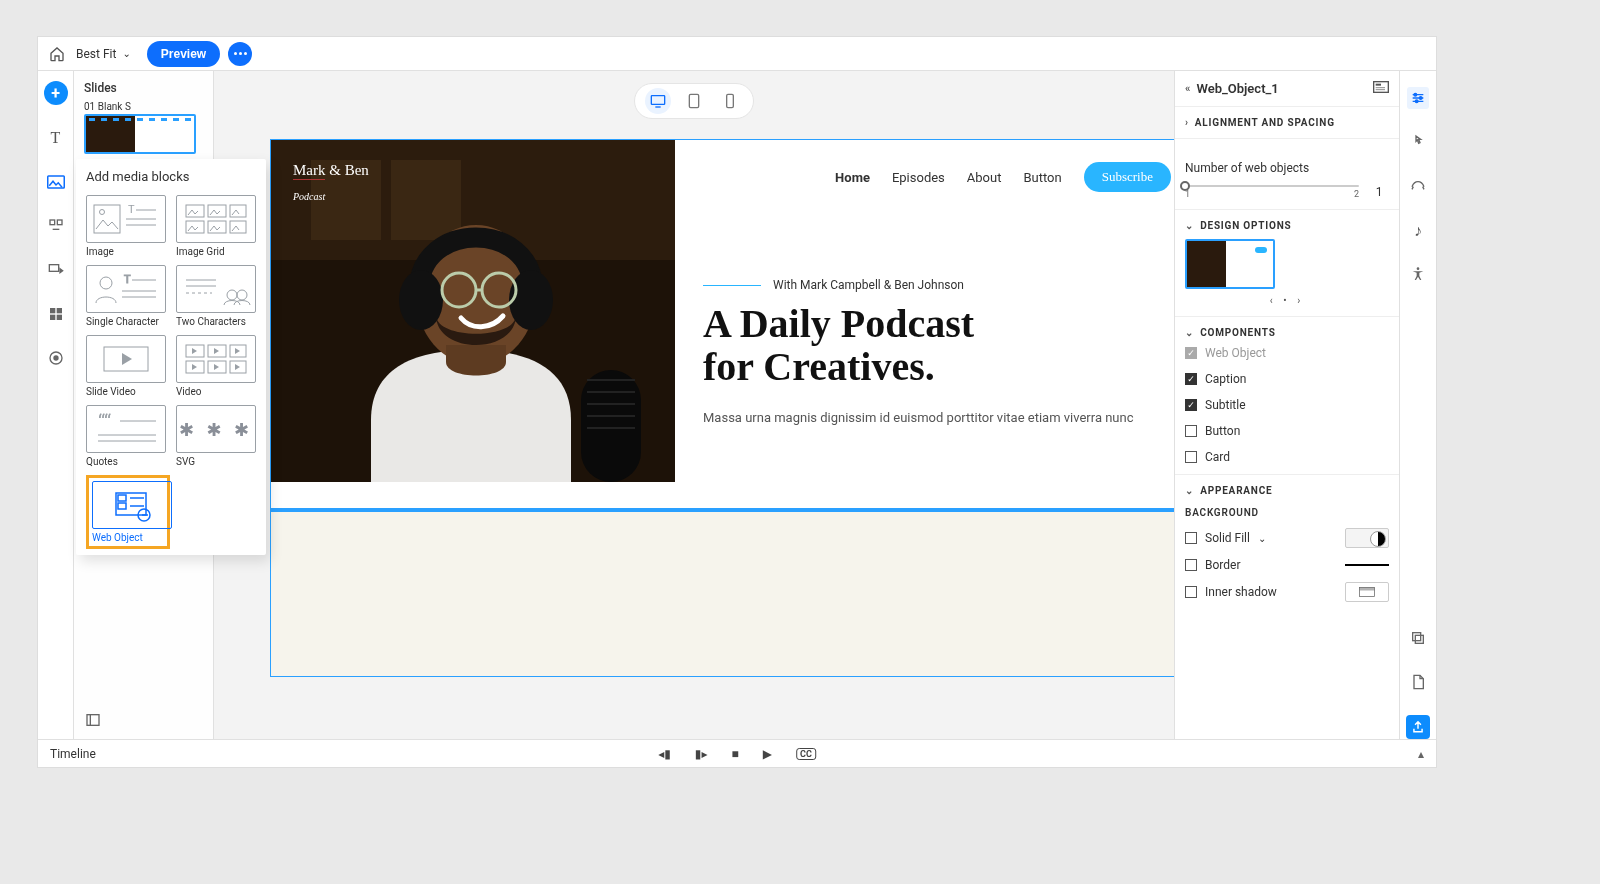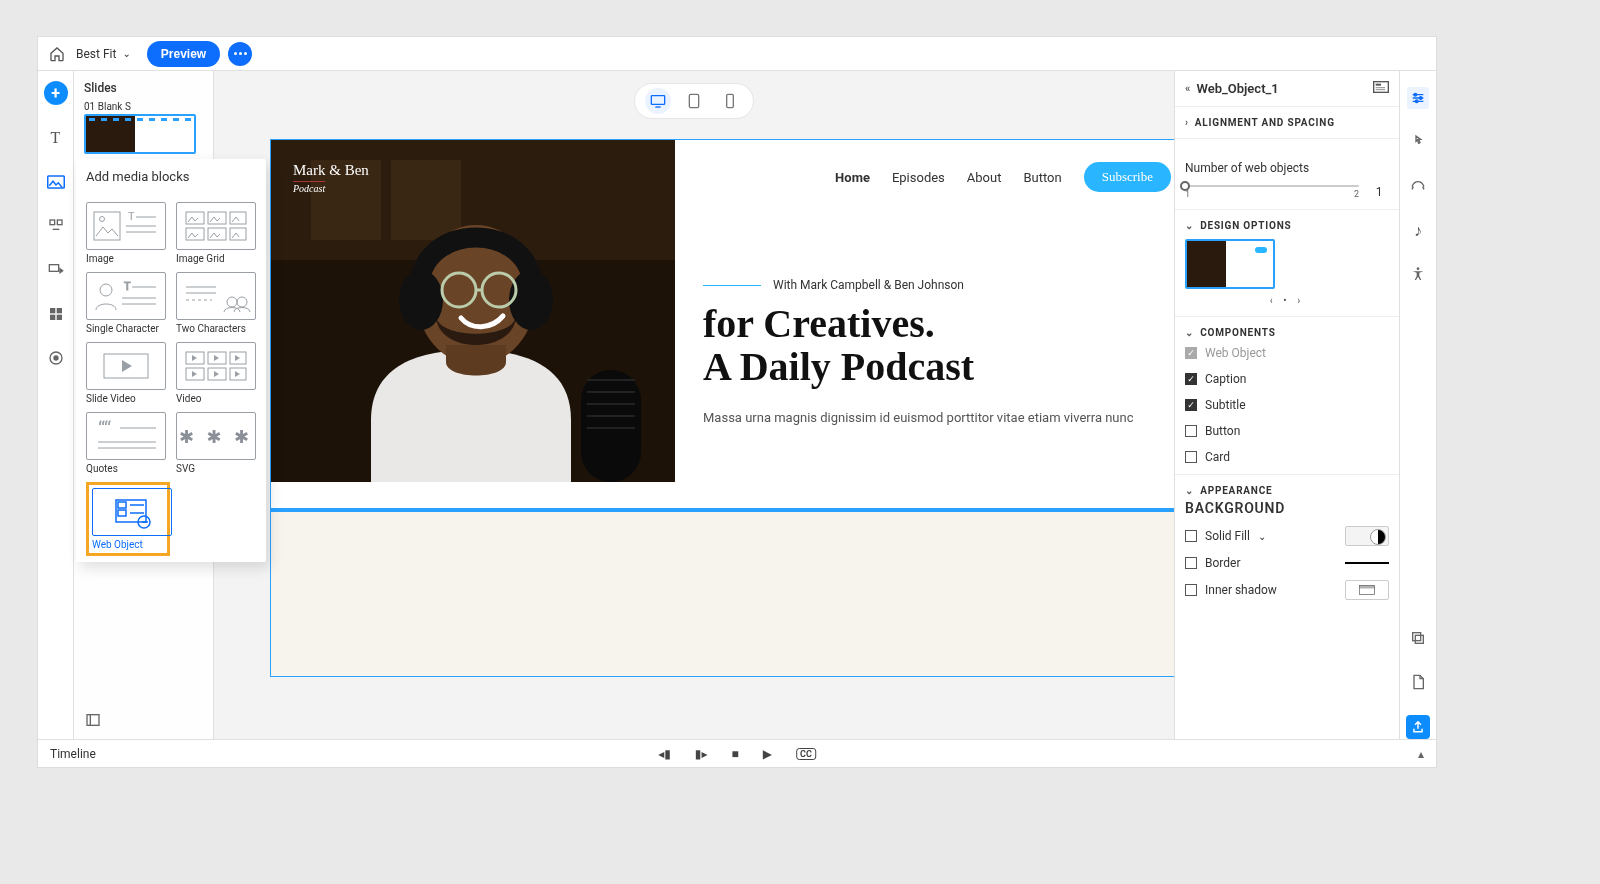--- a/index.html
+++ b/index.html
@@ -24,42 +24,42 @@
 .tool.active { color: #0d6efd; }
 
 .slidespanel { width: 140px; background: #fefefe; border-right: 1px solid #e0e0e0; display: flex; flex-direction: column; }
 .slidespanel .head { font-size: 12px; color: #333; padding: 10px 10px 4px; font-weight: 500; }
 .slidespanel .slide-label { font-size: 10px; color: #333; padding: 2px 10px 0; }
 .slidespanel .thumb { margin: 2px 10px; width: 112px; height: 40px; border: 2px solid #2aa0ff; border-radius: 2px; background: linear-gradient(90deg, #2a1a0d 0 45%, #fff 45% 100%); position: relative; }
 .slidespanel .thumb::after { content: ""; position: absolute; left: 3px; right: 3px; top: 2px; height: 3px; background: repeating-linear-gradient(90deg, #2aa0ff 0 6px, transparent 6px 12px); }
 .slidespanel .toc-btn { width: 22px; height: 22px; margin: auto 0 8px 8px; display: inline-flex; align-items: center; justify-content: center; color: #555; cursor: pointer; }
 
 .mediapopup { position: absolute; left: 76px; top: 159px; width: 190px; background: #fff; z-index: 20; padding: 10px 10px 6px; box-shadow: 4px 6px 14px rgba(0,0,0,.12); border-radius: 2px; }
-.mediapopup .poptitle { font-size: 13px; color: #333; margin-bottom: 18px; }
+.mediapopup .poptitle { font-size: 13px; color: #333; margin-bottom: 11px; }
 .mediapopup .grid { display: grid; grid-template-columns: repeat(2, 84px); gap: 8px 6px; }
 .mediapopup .item { display: flex; flex-direction: column; align-items: flex-start; cursor: pointer; }
 .mediapopup .icon { width: 80px; height: 48px; border: 1px solid #9aa0a6; border-radius: 2px; display: flex; align-items: center; justify-content: center; color: #8a8f98; font-size: 12px; }
 .mediapopup .label { font-size: 10px; color: #333; margin-top: 3px; }
 .mediapopup .item.selected { border: 3px solid #f5a623; padding: 3px; }
 .mediapopup .item.selected .icon { border-color: #0d6efd; color: #0d6efd; }
 .mediapopup .item.selected .label { color: #0d6efd; }
 .mediapopup .svg-icon { letter-spacing: 4px; }
 
 .canvaswrap { flex: 1; background: #f3f3f3; position: relative; border-right: 1px solid #e0e0e0; display: flex; flex-direction: column; overflow: hidden; }
 .device-tabs { position: absolute; top: 12px; left: 50%; transform: translateX(-50%); display: flex; gap: 10px; align-items: center; background: #fff; border: 1px solid #e5e5e5; border-radius: 20px; padding: 4px 10px; z-index: 5; }
 .device-tabs .dev { width: 26px; height: 26px; border-radius: 50%; display: inline-flex; align-items: center; justify-content: center; color: #777; cursor: pointer; }
 .device-tabs .dev.active { background: #eaf3ff; color: #0d6efd; }
 .canvas { position: absolute; top: 68px; left: 56px; width: 930px; height: 538px; background: #f6f4ec; border: 1px solid #2aa0ff; }
 .slide { width: 100%; }
 .webobj { width: 100%; background: #fff; border-bottom: 4px solid #2aa0ff; }
 .hero { display: flex; }
 .hero-img { width: 404px; height: 342px; background: #2a1a0d; display: flex; align-items: center; justify-content: center; position: relative; }
 .hero-img svg { position: absolute; inset: 0; }
 .brand { position: absolute; top: 22px; left: 22px; color: #fff; font-size: 15px; font-family: Georgia, serif; z-index: 2; }
-.brand .sub { font-size: 10px; font-style: italic; border-top: 1px solid #a33; display: inline-block; padding-top: 1px; }
+.brand .sub { font-size: 10px; font-style: italic; border-top: 1px solid #a33; display: inline-block; padding-top: 11px; }
 .hero-right { flex: 1; padding: 22px 28px 24px; }
 .nav { display: flex; gap: 22px; align-items: center; justify-content: flex-end; font-size: 13px; color: #333; }
 .nav a { color: #333; cursor: pointer; }
 .nav a.bold { font-weight: 700; }
 .subscribe { background: #29b5ff; color: #fff; border-radius: 18px; padding: 7px 18px; font-size: 13px; cursor: pointer; font-family: Liberation Serif, serif; }
 .hero-body { margin-top: 86px; }
 .overline { font-size: 12px; color: #333; display: flex; align-items: center; gap: 12px; }
 .overline::before { content: ""; width: 58px; height: 1px; background: #29b5ff; display: inline-block; }
 .headline { font-family: Georgia, 'Times New Roman', serif; font-weight: 700; font-size: 40px; line-height: 1.08; margin-top: 10px; color: #111; }
 .lead { font-size: 13px; color: #555; margin-top: 22px; }
@@ -246,22 +246,22 @@
                 <div class="nav">
                   <a class="bold">Home</a>
                   <a>Episodes</a>
                   <a>About</a>
                   <a>Button</a>
                   <div class="subscribe">Subscribe</div>
                 </div>
                 <div class="hero-body">
                   <div class="overline">With Mark Campbell &amp; Ben Johnson</div>
                   <div class="headline">
+                    <div>A Daily Podcast</div>
                     <div>for Creatives.</div>
-                    <div>A Daily Podcast</div>
                   </div>
                   <div class="lead">Massa urna magnis dignissim id euismod porttitor vitae etiam viverra nunc</div>
                 </div>
               </div>
             </div>
             <div class="caption">
             </div>
           </div>
         </div>
       </div>
@@ -339,21 +339,21 @@
               <span>Card</span>
             </div>
         </div>
       </div>
 
       <div class="sect" style="border-bottom:none;">
         <div class="sect-title">
           <span class="arrow">⌄</span>
           <span>APPEARANCE</span>
         </div>
-        <div style="font-size:14px;letter-spacing:.8px;font-weight:600;color:#333;margin-top:4px;">BACKGROUND</div>
+        <div style="font-size:10px;letter-spacing:.8px;font-weight:600;color:#333;margin-top:11px;">BACKGROUND</div>
 
         <div class="appearance-row">
           <div class="left chk">
             <span class="box"></span>
             <span>Solid Fill</span>
             <span style="font-size:10px;">⌄</span>
           </div>
           <div class="swatch-sf"></div>
         </div>
 

